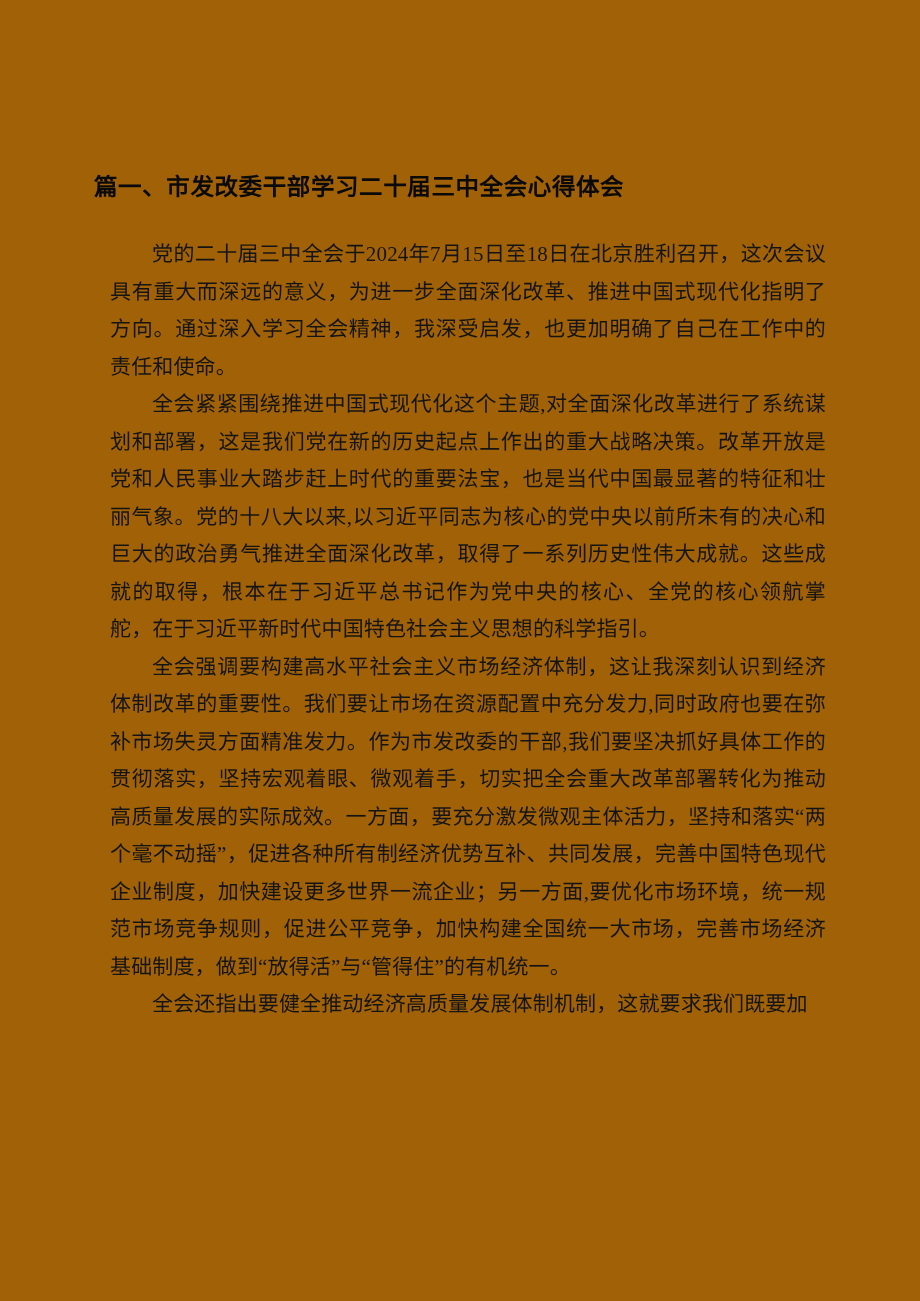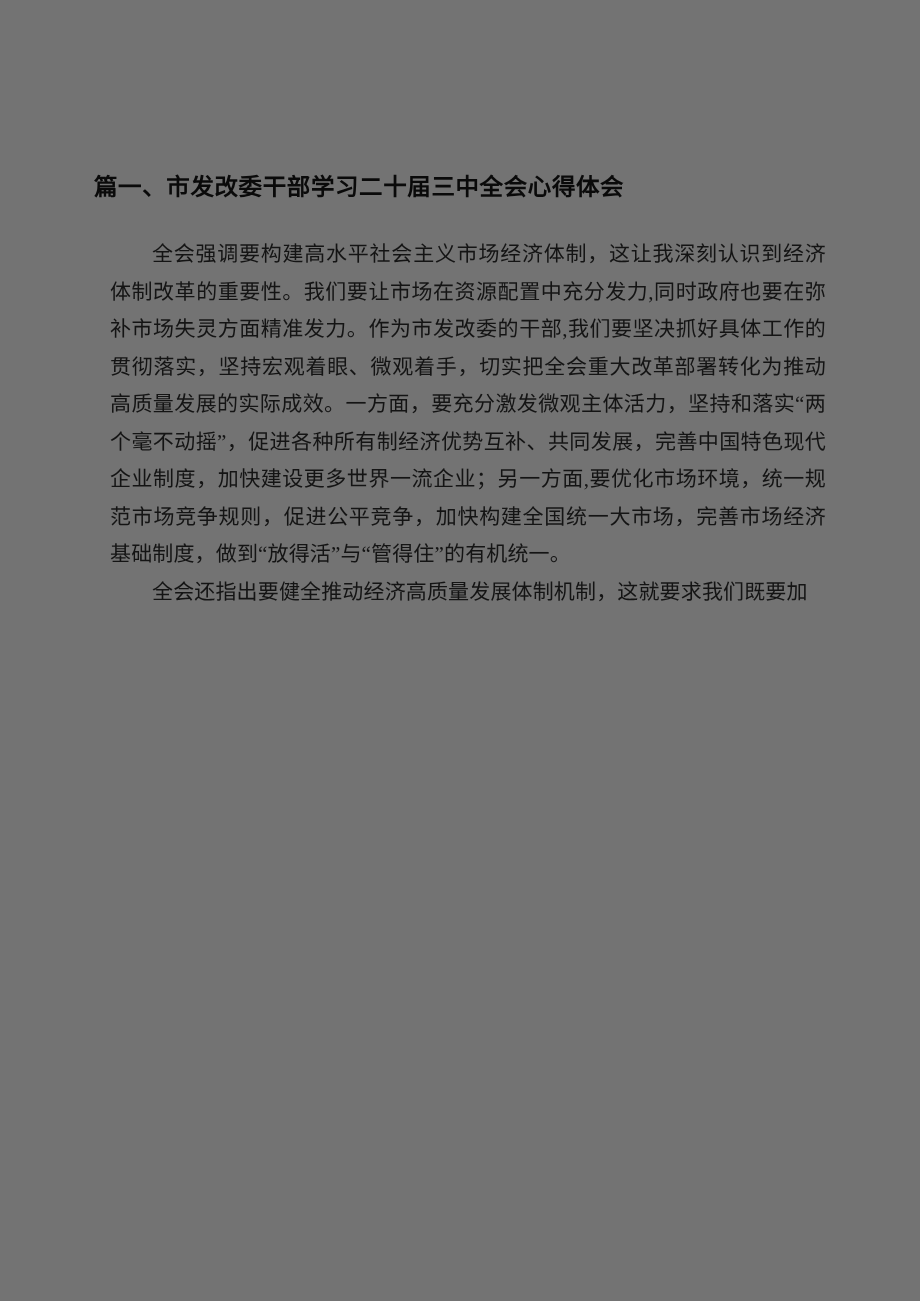--- a/index.html
+++ b/index.html
@@ -6,21 +6,21 @@
   html, body {
     margin: 0;
     padding: 0;
     background: #ffffff;
   }
 
   .page {
     position: relative;
     width: 920px;
     height: 1301px;
-    background: #737373;
+    background: #a16207;
     overflow: hidden;
     box-sizing: border-box;
   }
 
   
   .doc-title {
     position: absolute;
     left: 94px;          
     top: 155px;
     width: 560px;
@@ -69,17 +69,19 @@
   }
 </style>
 </head>
 <body>
 
 <div class="page">
 
   <h1 class="doc-title">篇一、市发改委干部学习二十届三中全会心得体会</h1>
 
   <div class="doc-content">
+    <p class="para">党的二十届三中全会于2024年7月15日至18日在北京胜利召开，这次会议具有重大而深远的意义，为进一步全面深化改革、推进中国式现代化指明了方向。通过深入学习全会精神，我深受启发，也更加明确了自己在工作中的责任和使命。</p>
+    <p class="para">全会紧紧围绕推进中国式现代化这个主题,对全面深化改革进行了系统谋划和部署，这是我们党在新的历史起点上作出的重大战略决策。改革开放是党和人民事业大踏步赶上时代的重要法宝，也是当代中国最显著的特征和壮丽气象。党的十八大以来,以习近平同志为核心的党中央以前所未有的决心和巨大的政治勇气推进全面深化改革，取得了一系列历史性伟大成就。这些成就的取得，根本在于习近平总书记作为党中央的核心、全党的核心领航掌舵，在于习近平新时代中国特色社会主义思想的科学指引。</p>
     <p class="para">全会强调要构建高水平社会主义市场经济体制，这让我深刻认识到经济体制改革的重要性。我们要让市场在资源配置中充分发力,同时政府也要在弥补市场失灵方面精准发力。作为市发改委的干部,我们要坚决抓好具体工作的贯彻落实，坚持宏观着眼、微观着手，切实把全会重大改革部署转化为推动高质量发展的实际成效。一方面，要充分激发微观主体活力，坚持和落实“两个毫不动摇”，促进各种所有制经济优势互补、共同发展，完善中国特色现代企业制度，加快建设更多世界一流企业；另一方面,要优化市场环境，统一规范市场竞争规则，促进公平竞争，加快构建全国统一大市场，完善市场经济基础制度，做到“放得活”与“管得住”的有机统一。</p>
     <p class="para spaced-before clipped">全会还指出要健全推动经济高质量发展体制机制，这就要求我们既要加</p>
   </div>
 
 </div>
 
 </body></html>

